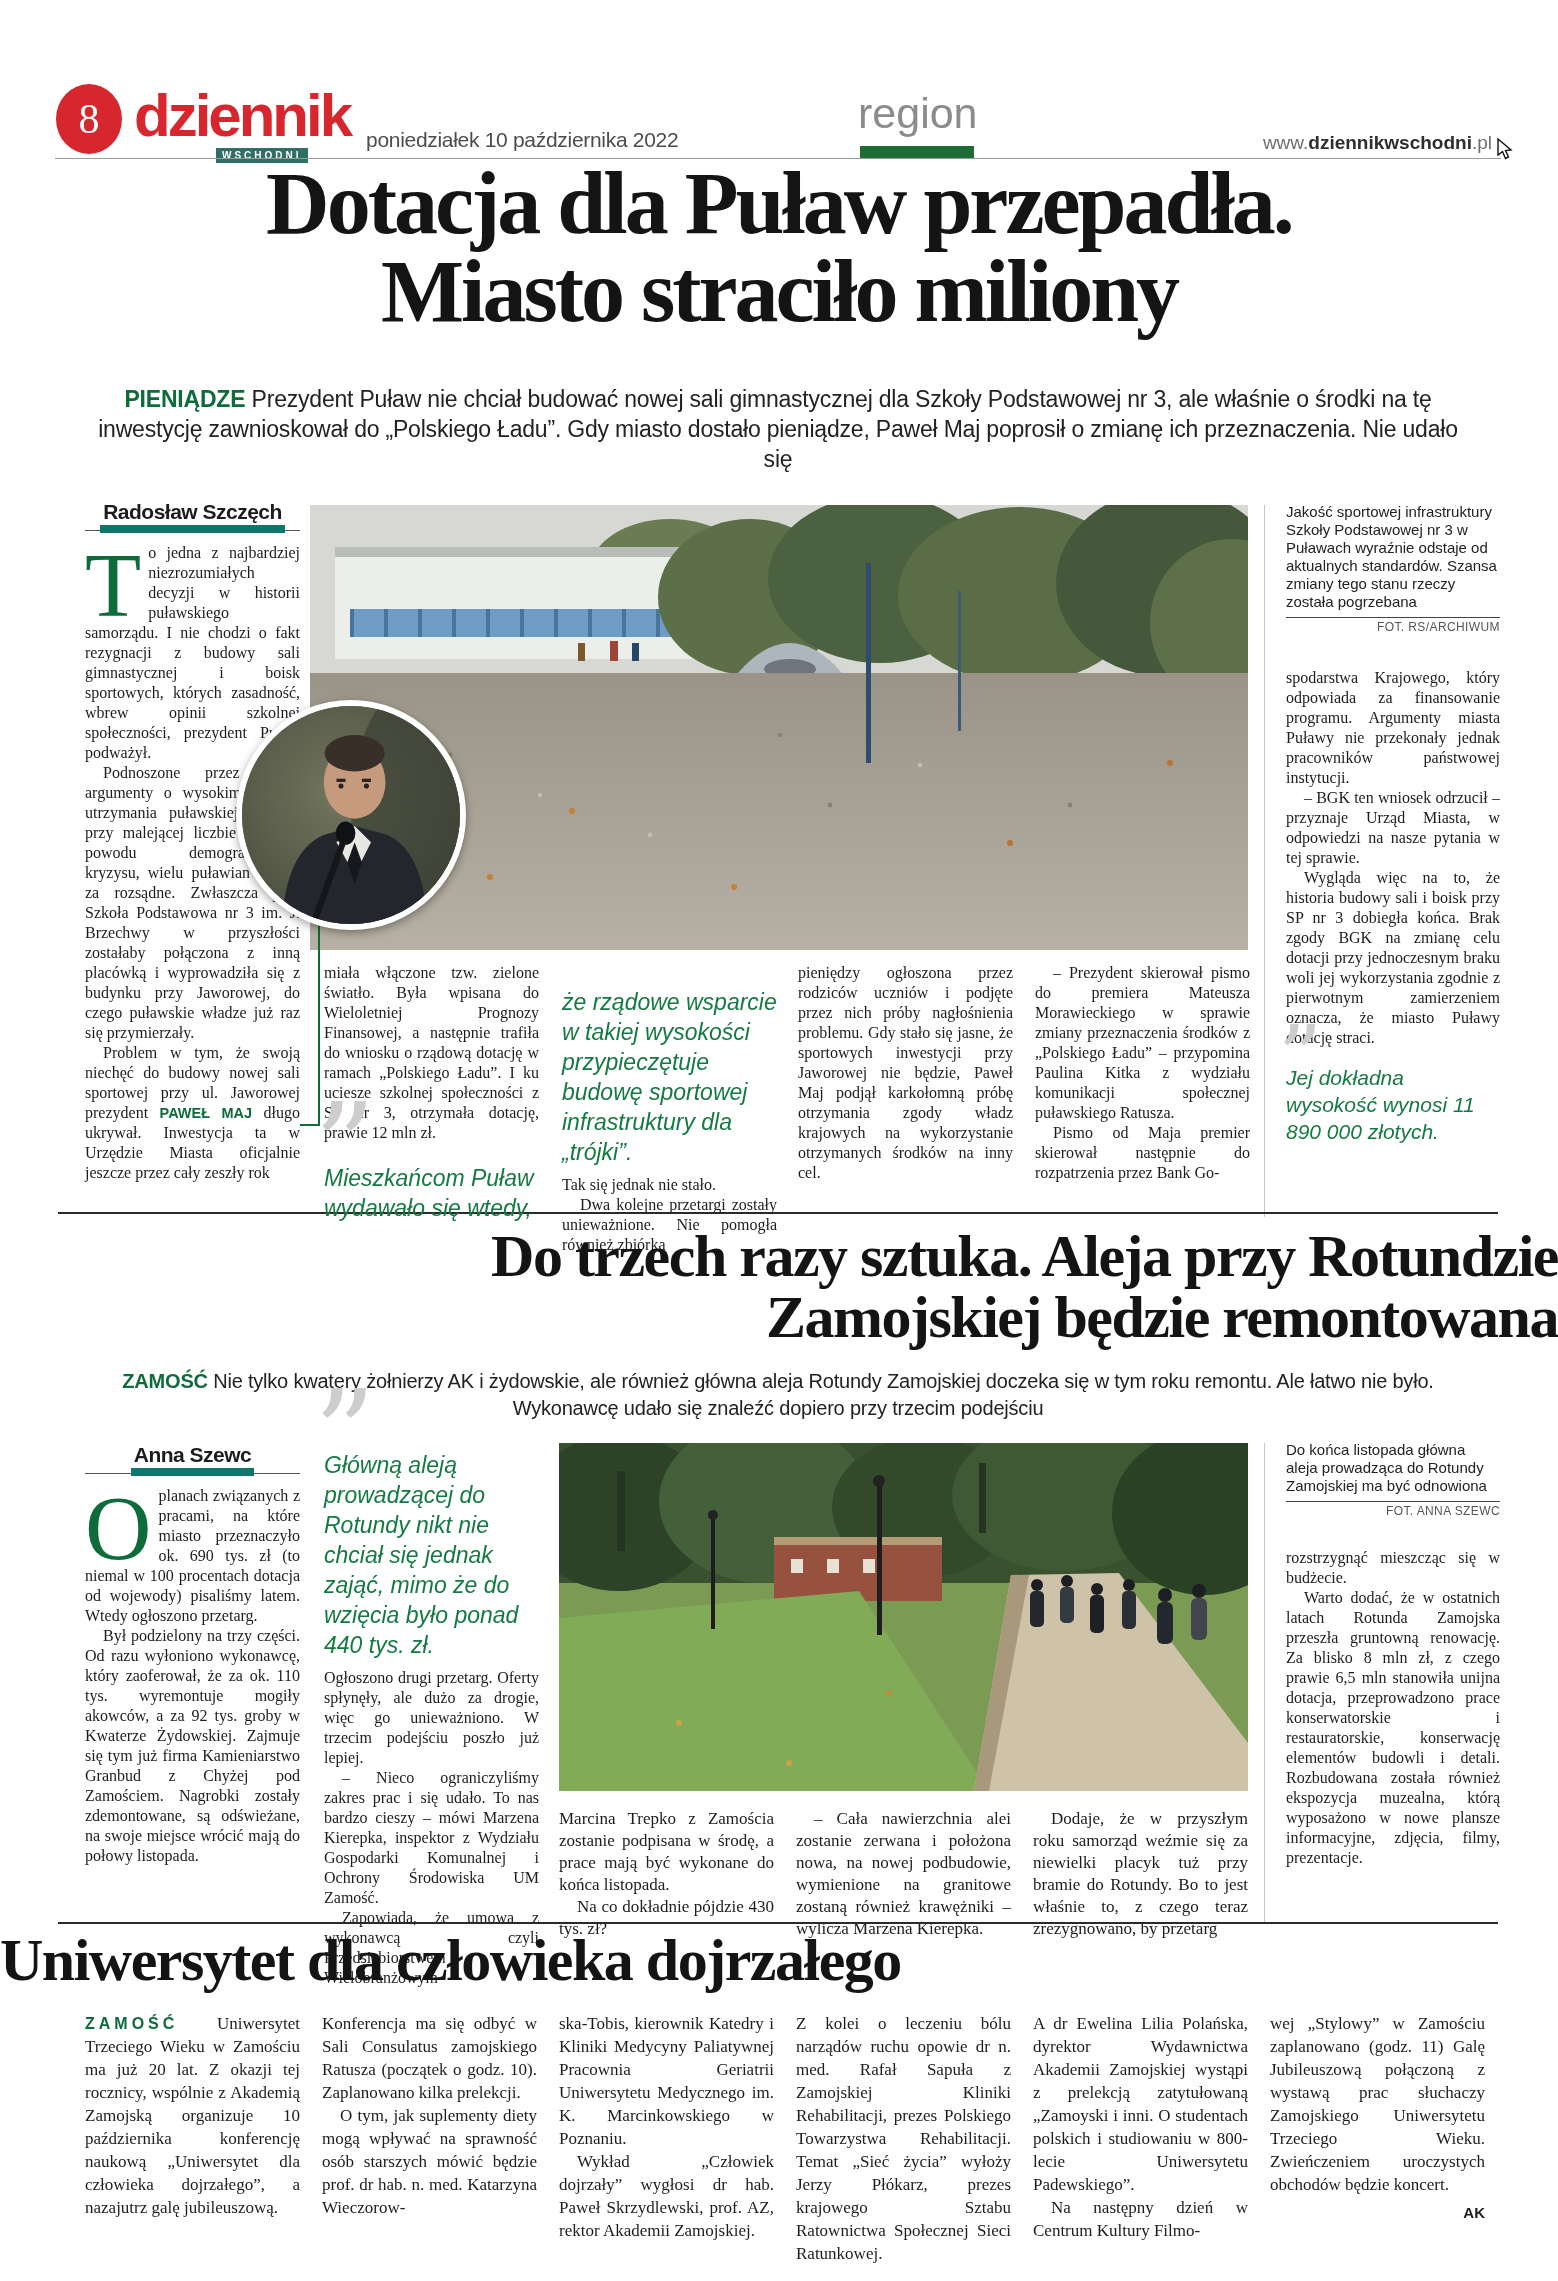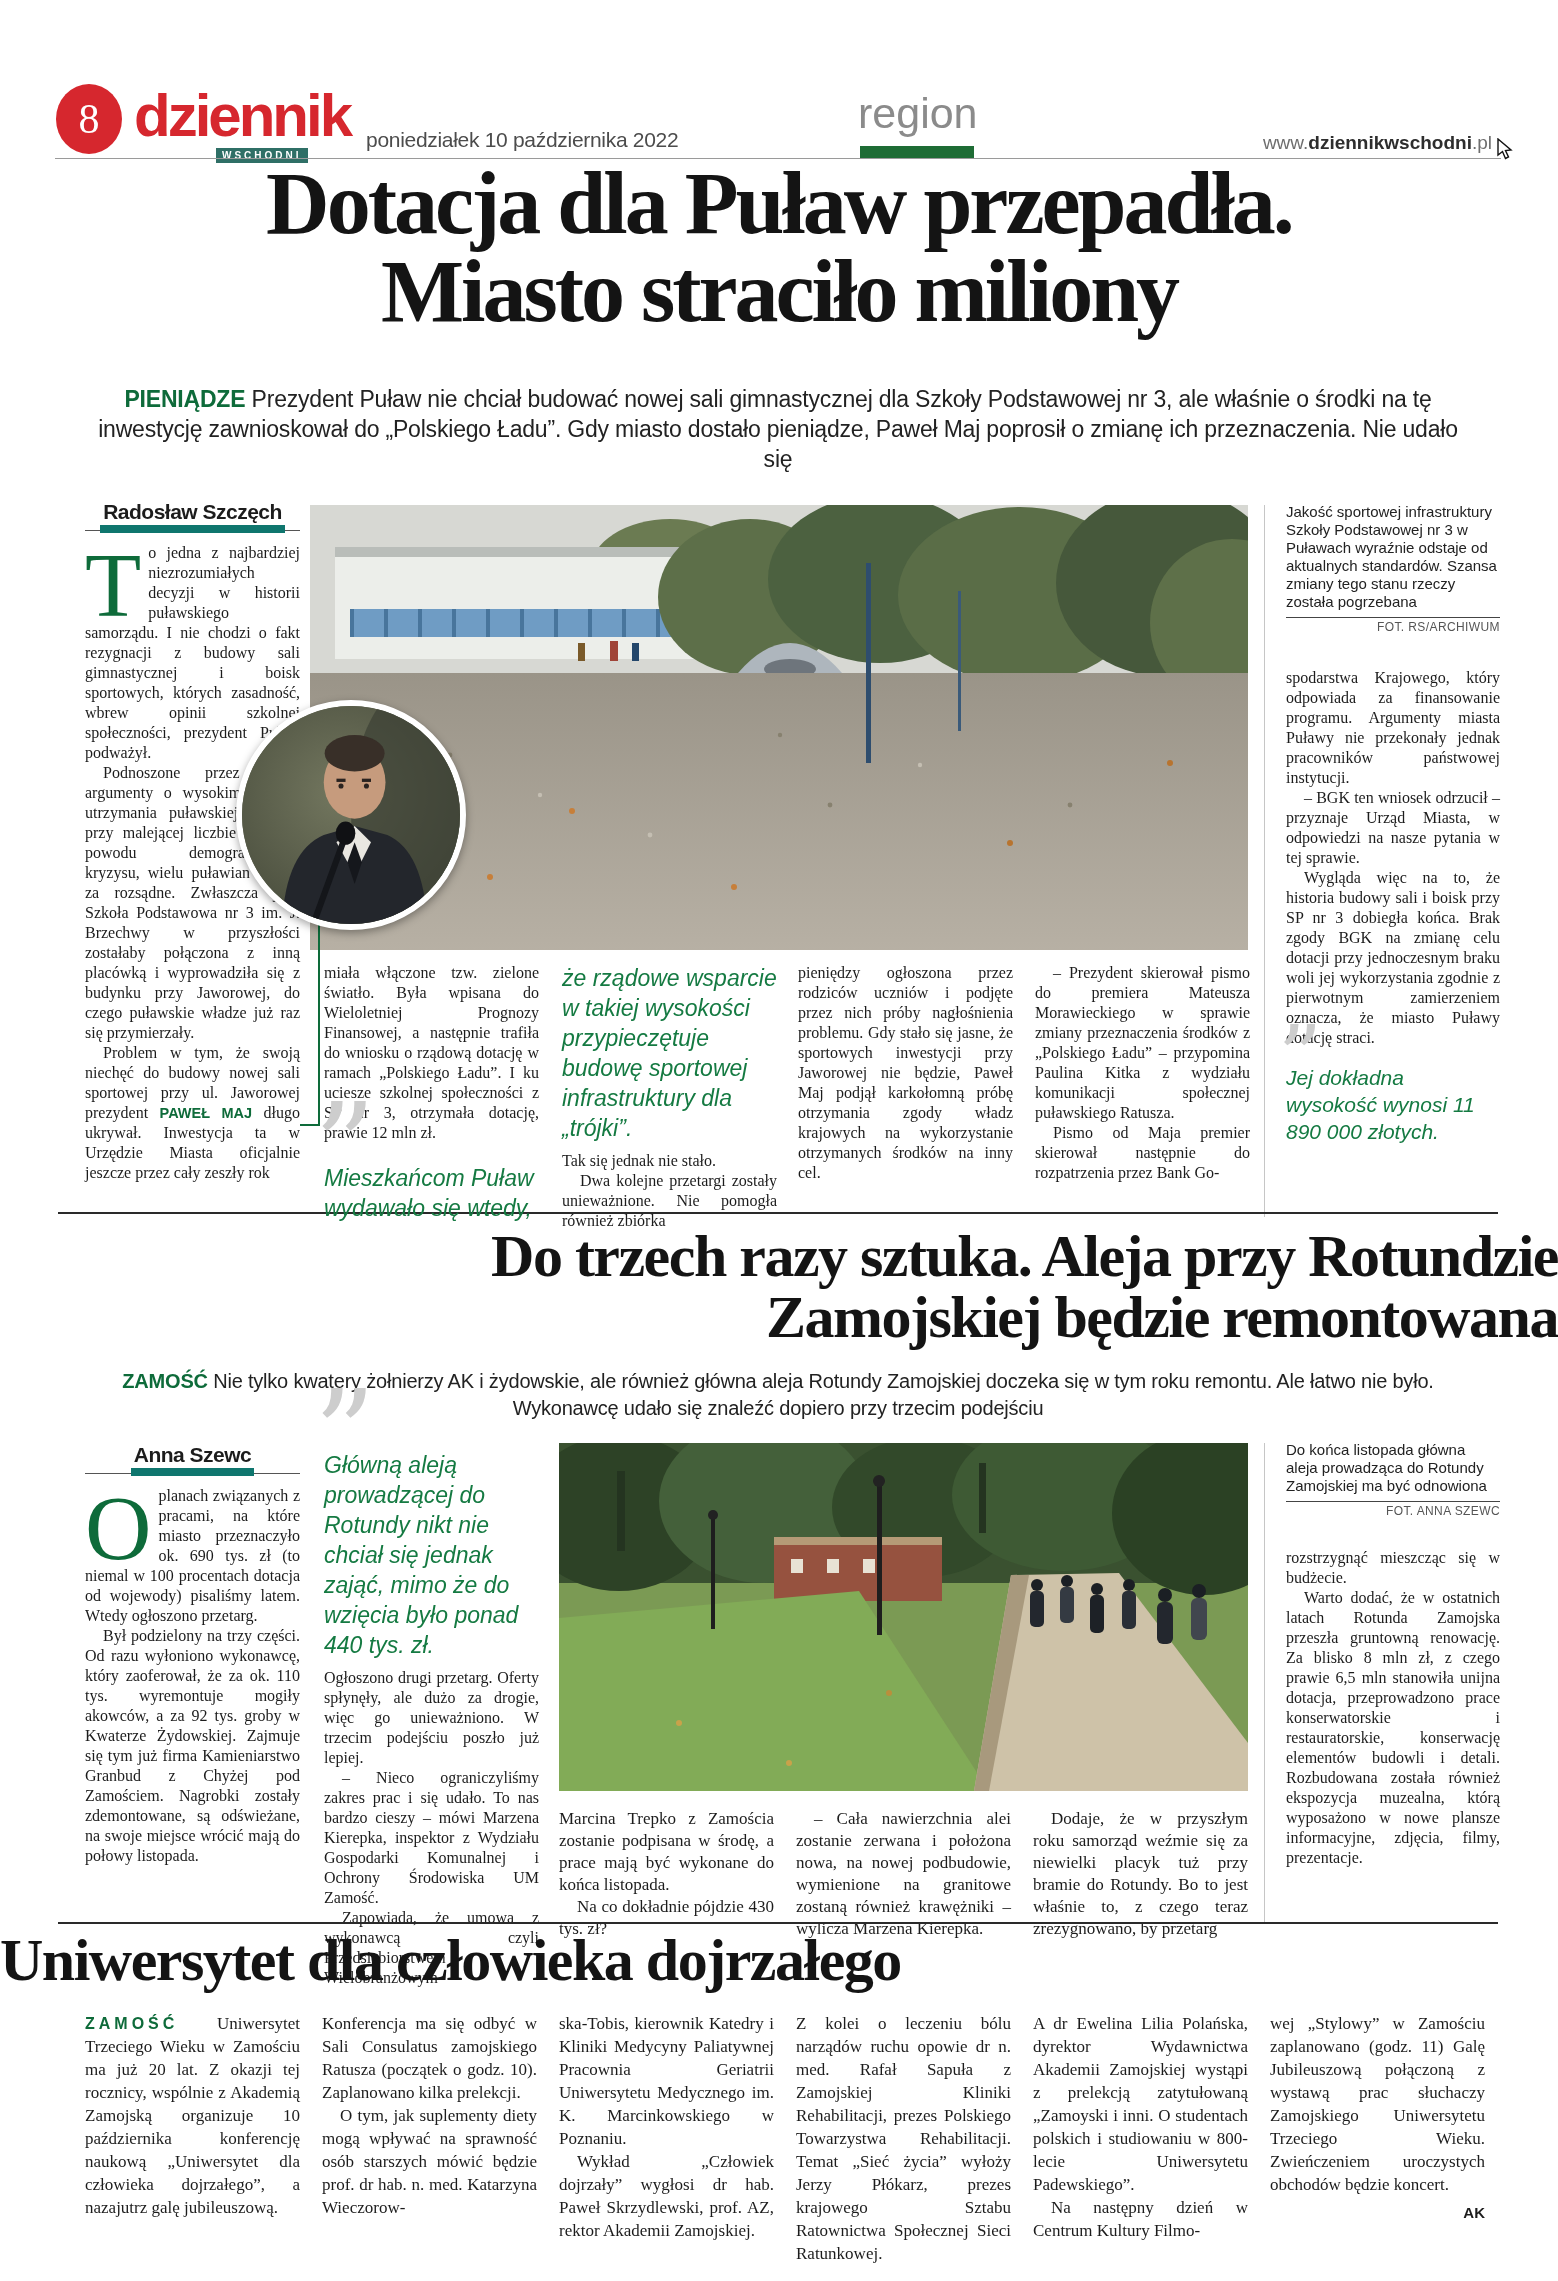--- a/index.html
+++ b/index.html
@@ -178,21 +178,21 @@
 
   <div class="abs col bodytext" style="left:324px;top:963px;">
     <p>miała włączone tzw. zielone światło. Była wpisana do Wieloletniej Prognozy Finansowej, a następnie trafiła do wniosku o rządową dotację w ramach „Polskiego Ładu”. I ku uciesze szkolnej społeczności z SP nr 3, otrzymała dotację, prawie 12 mln zł.</p>
     <div class="pq pq1" style="margin-top:20px;">
       <span class="qm">”</span>
       <span class="qt">Mieszkańcom Puław wydawało się wtedy,</span>
     </div>
   </div>
 
   <div class="abs col bodytext" style="left:562px;top:963px;">
-    <div class="pq pq1" style="margin-bottom:8px;">
+    <div class="pq pq1" style="margin-bottom:8px;margin-top:24px;">
       <span class="qt">że rządowe wsparcie w takiej wysokości przypieczętuje budowę sportowej infrastruktury dla „trójki”.</span>
     </div>
     <p>Tak się jednak nie stało.</p>
     <p class="ind">Dwa kolejne przetargi zostały unieważnione. Nie pomogła również zbiórka</p>
   </div>
 
   <div class="abs col bodytext" style="left:798px;top:963px;">
     <p>pieniędzy ogłoszona przez rodziców uczniów i podjęte przez nich próby nagłośnienia problemu. Gdy stało się jasne, że sportowych inwestycji przy Jaworowej nie będzie, Paweł Maj podjął karkołomną próbę otrzymania zgody władz krajowych na wykorzystanie otrzymanych środków na inny cel.</p>
   </div>
 

